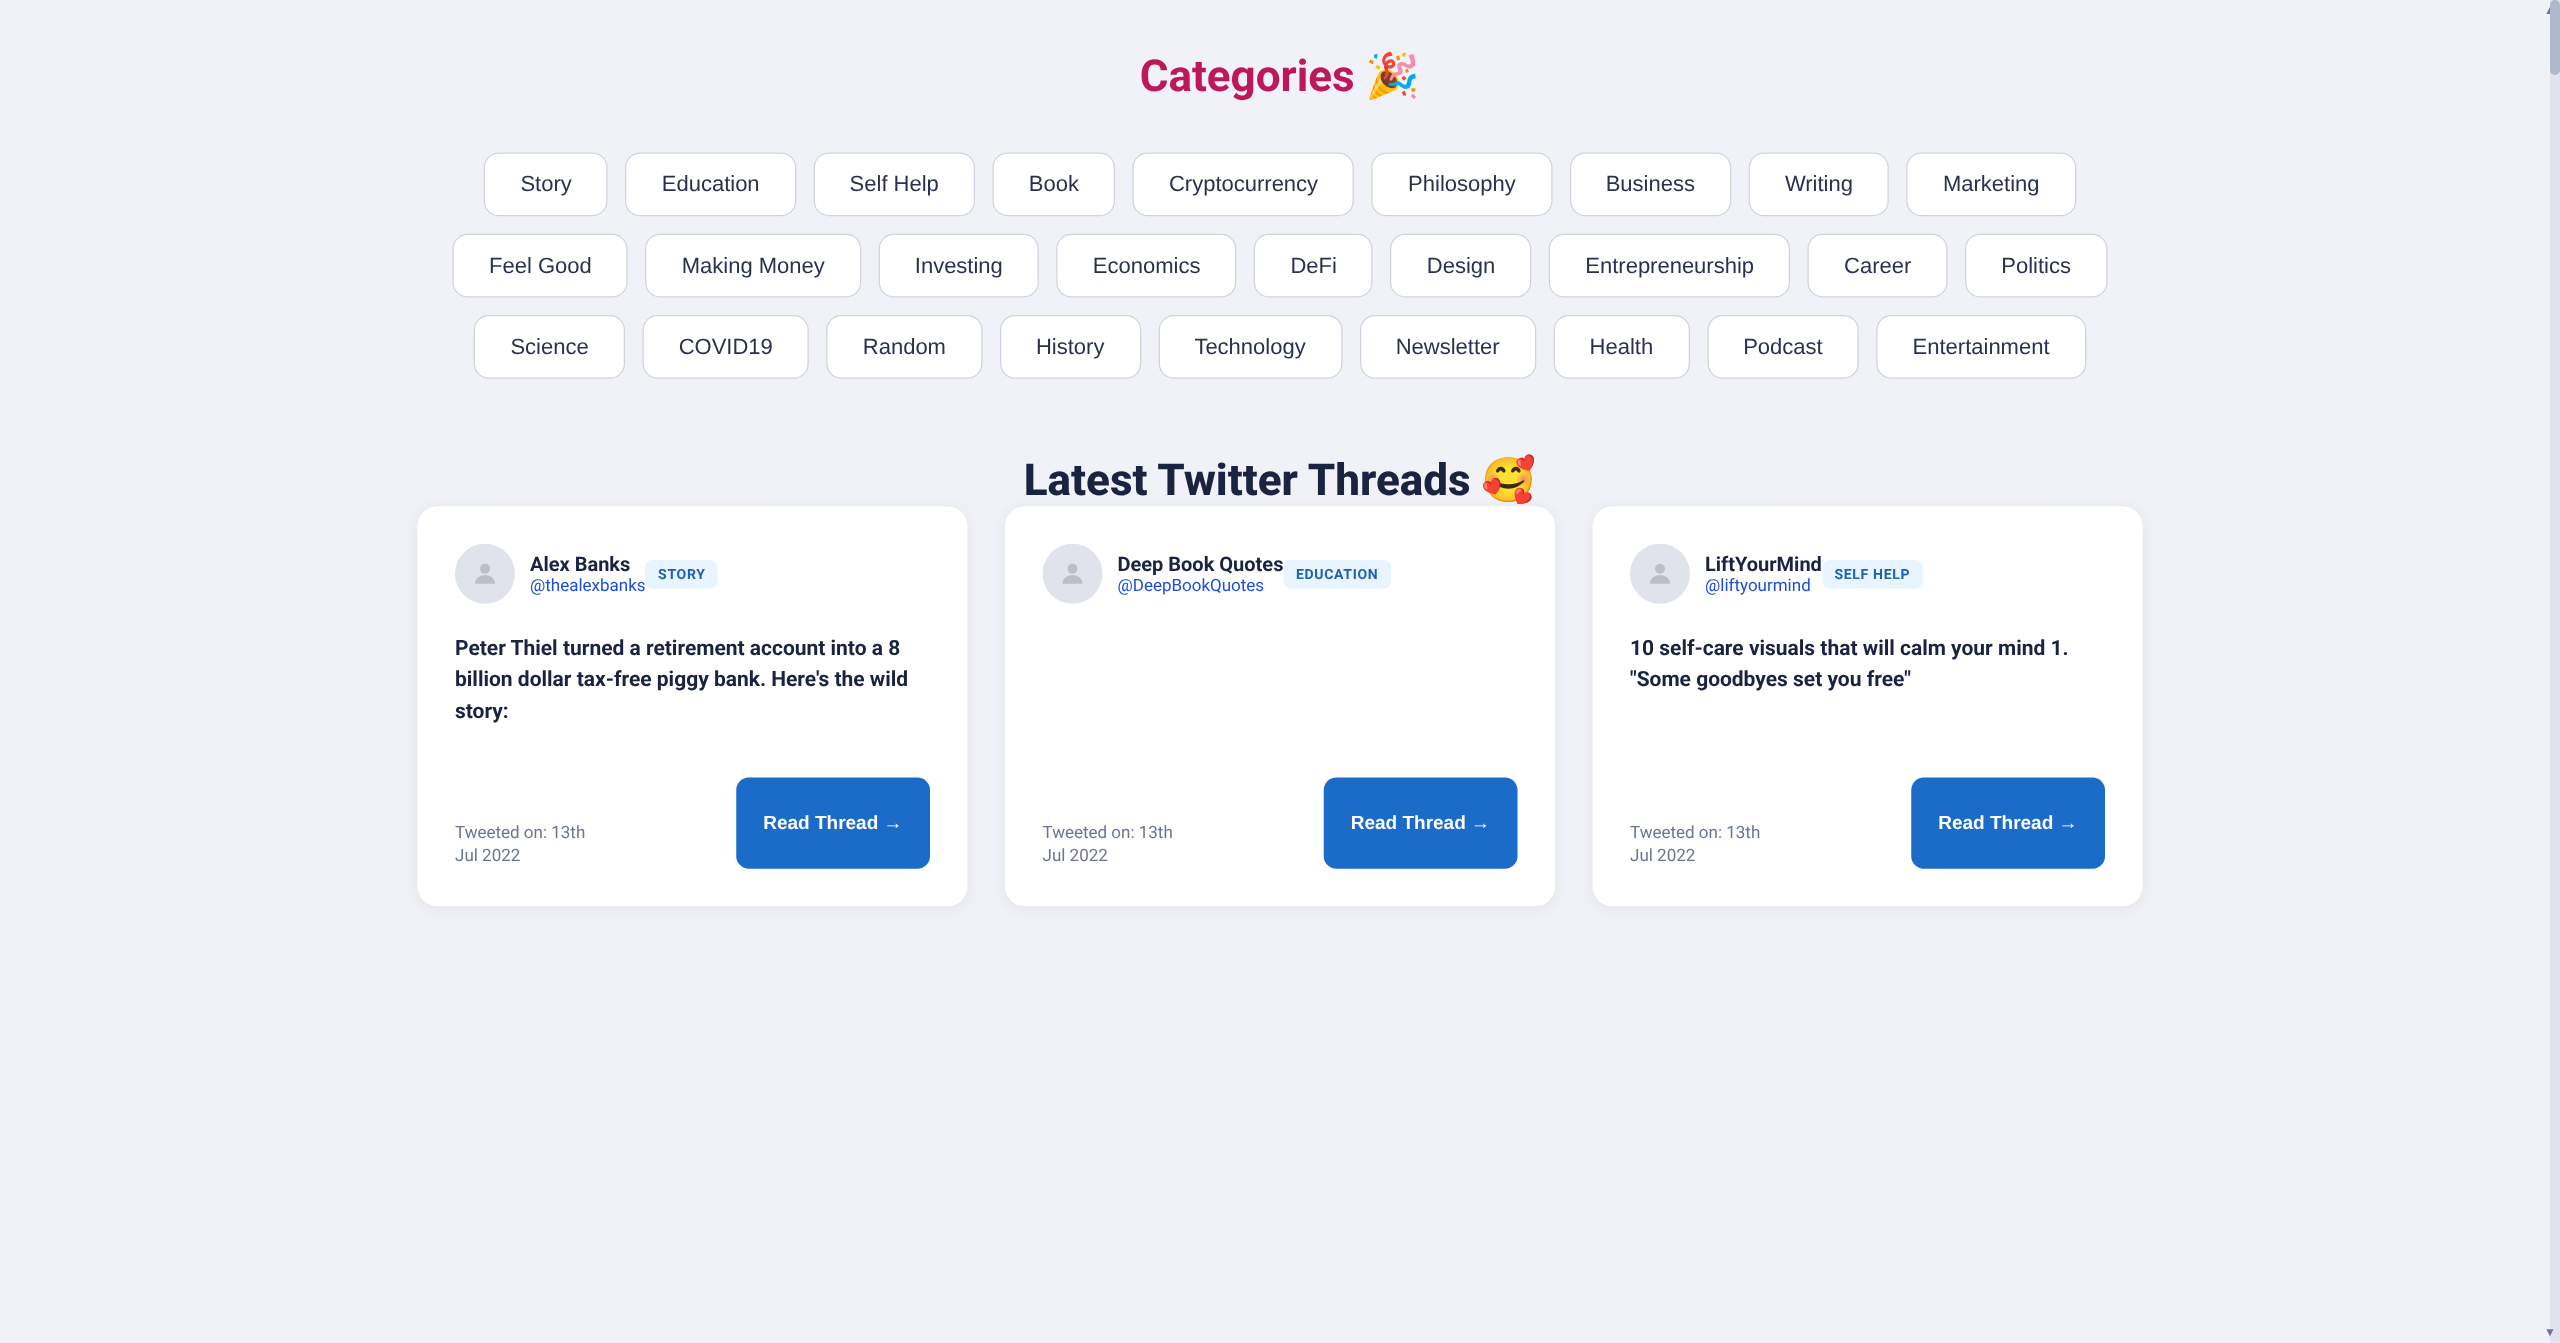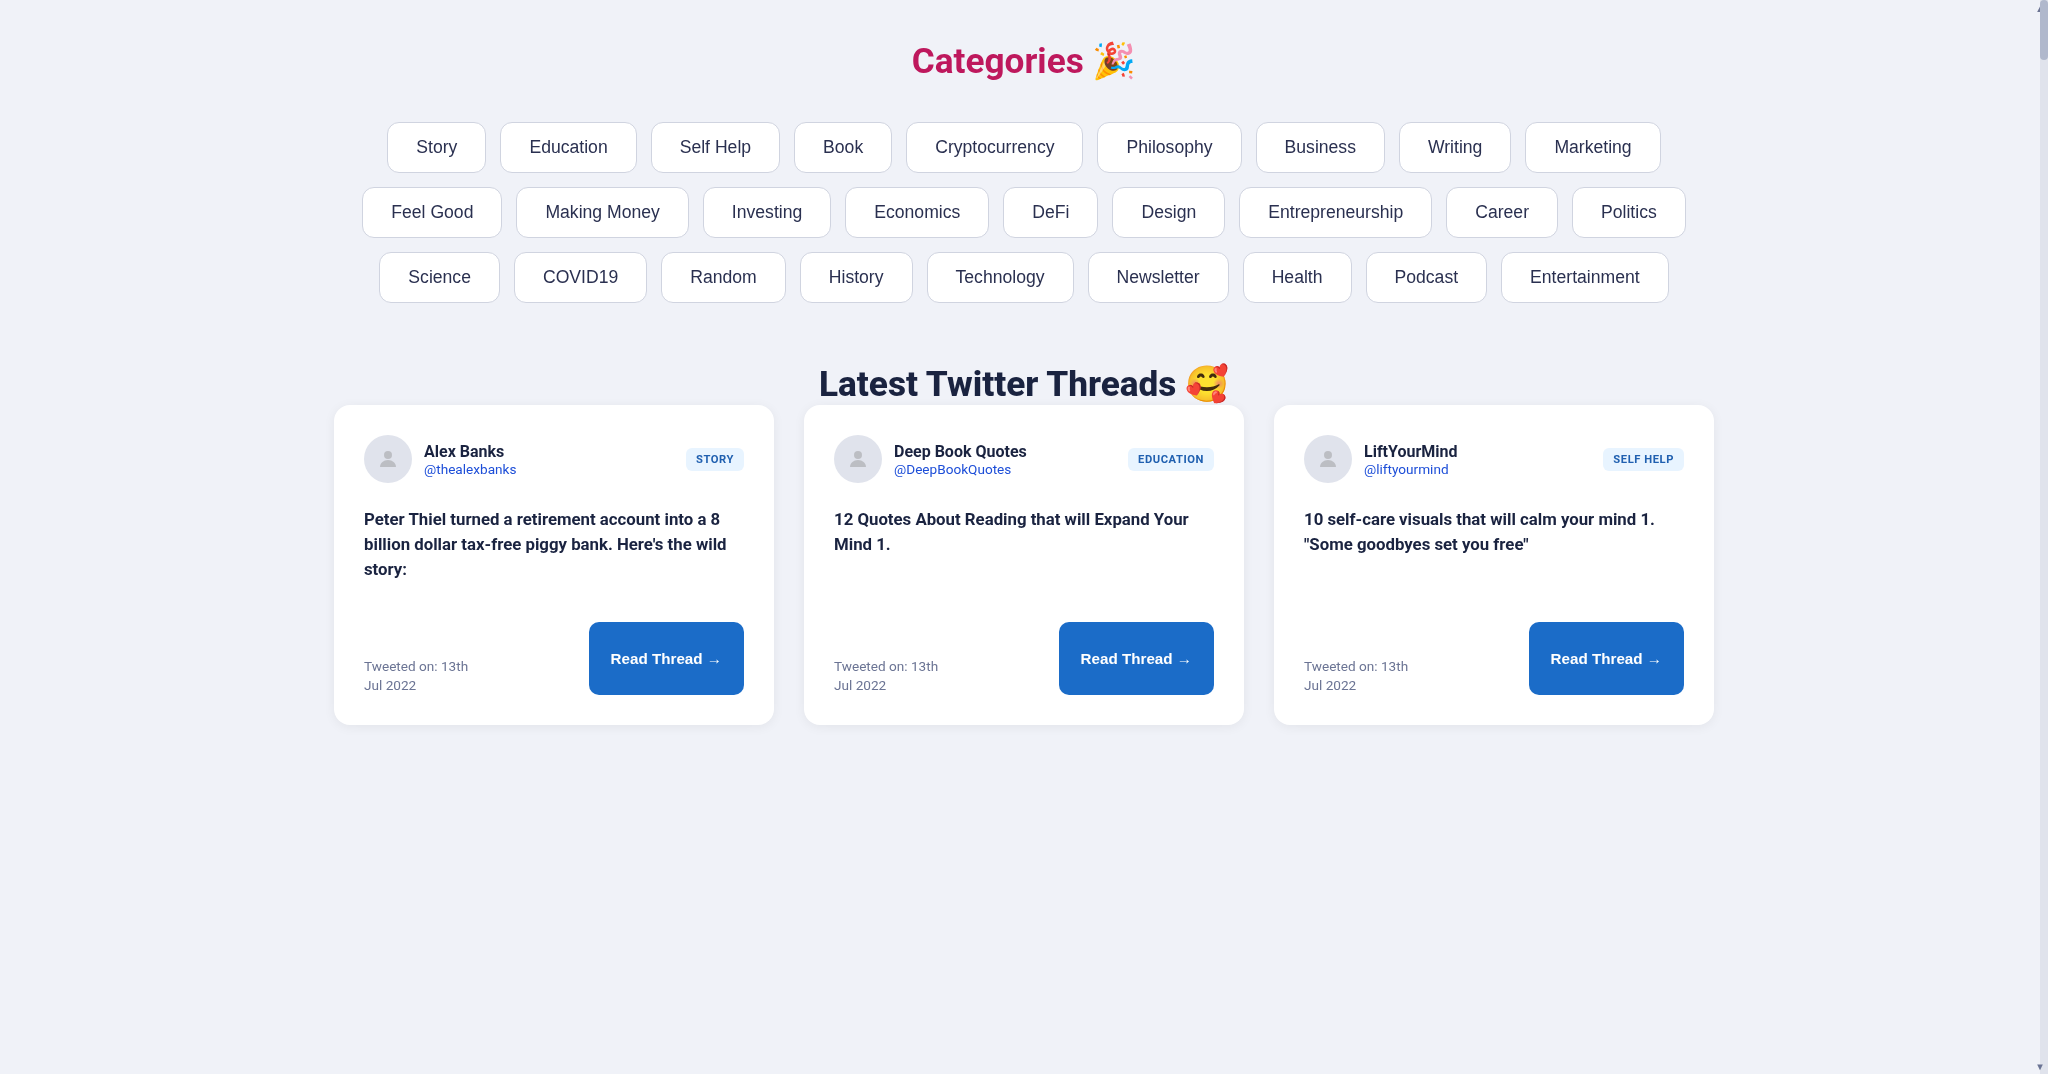--- a/index.html
+++ b/index.html
@@ -69,21 +69,20 @@
       padding: 30px;
       display: flex;
       flex-direction: column;
       min-height: 320px;
       box-shadow: 0 2px 12px rgba(0,0,0,0.06);
     }
 
     .card-header {
       display: flex;
       align-items: center;
-      justify-content: space-between;
       margin-bottom: 24px;
     }
 
     .card-author {
       display: flex;
       align-items: center;
       gap: 12px;
     }
 
     .avatar {
@@ -280,21 +279,20 @@
               <path d="M4 20c0-4 3.6-7 8-7s8 3 8 7"></path>
             </svg>
           </div>
           <div class="author-info">
             <span class="author-name">Deep Book Quotes</span>
             <span class="author-handle">@DeepBookQuotes</span>
           </div>
         </div>
         <span class="category-badge">EDUCATION</span>
       </div>
-      <p class="thread-excerpt">12 Quotes About Reading that will Expand Your Mind 1.</p>
       <div class="card-footer">
         <div class="tweet-date">
           <span>Tweeted on: 13th</span><br>
           <span>Jul 2022</span>
         </div>
         <button class="read-thread-btn">Read Thread →</button>
       </div>
     </div>
 
     <div class="thread-card">

